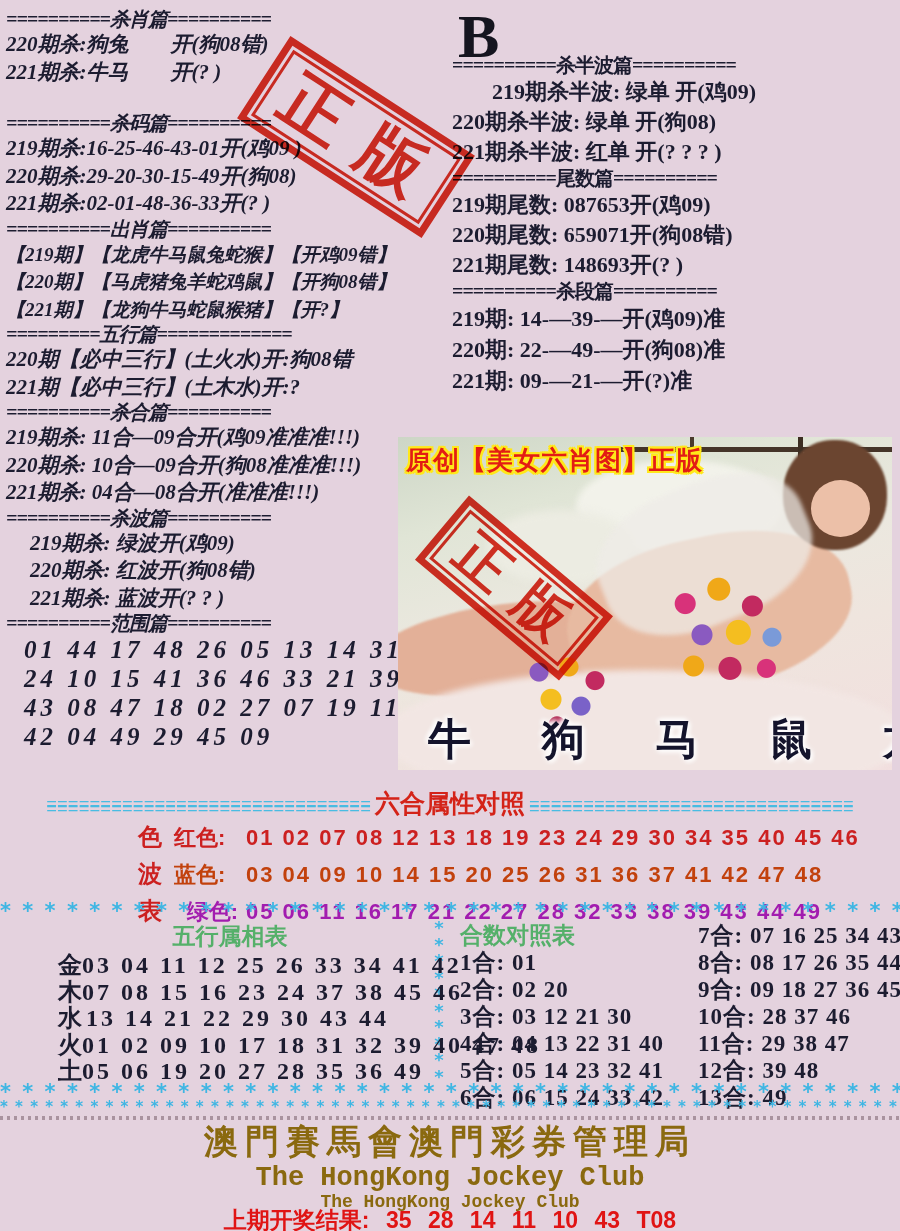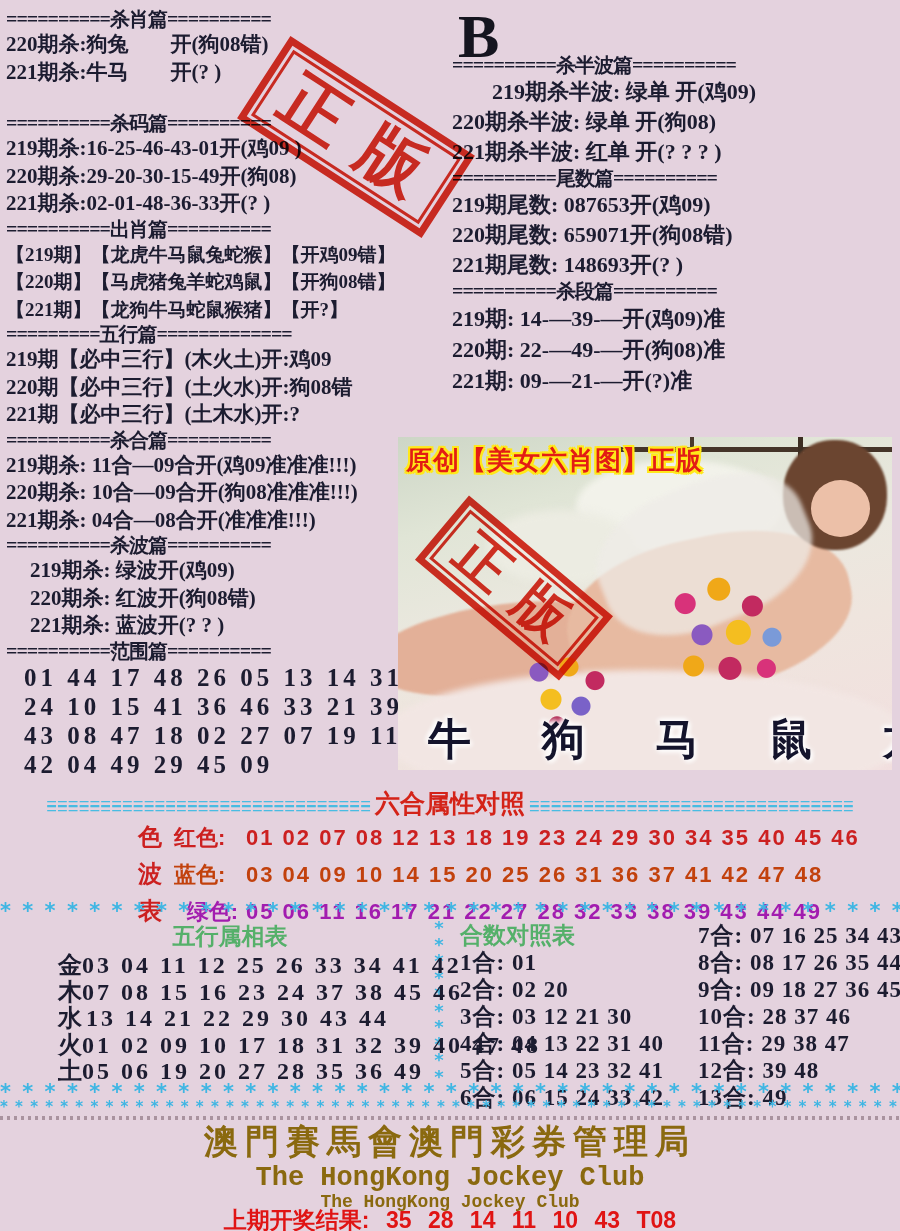--- a/index.html
+++ b/index.html
@@ -1,20 +1,20 @@
 <!DOCTYPE html>
 <html><head>
 <meta charset="utf-8">
 <style>
   * { margin:0; padding:0; box-sizing:border-box; }
   body { width:900px; height:1231px; background:#e4d2de; font-family:"Liberation Serif","DejaVu Serif",serif; color:#1c1c30; overflow:hidden; }
   .page { position:relative; width:900px; height:1231px; background:#e4d2de; }
 
   
-  .col-left  { position:absolute; left:6px;  top:8px;  width:414px; }
+  .col-left  { position:absolute; left:6px;  top:8px;  width:414px;font-style:italic; }
   .col-right { position:absolute; left:452px; top:54px; width:446px; }
   .sec { margin:0; }
   .sec-header { font-size:20px; font-weight:700; line-height:23px; letter-spacing:-1px; white-space:nowrap; }
   .sec-line { font-size:21px; font-weight:600; line-height:27.5px; white-space:nowrap; }
   .sec-line.dense { font-size:19px; }
   .sec-line.ind { padding-left:24px; }
   .gap-lg { height:26px; }
   .num-row { font-size:25px; font-weight:600; line-height:29px; letter-spacing:4px; padding-left:18px; white-space:nowrap; }
   .letter-b { position:absolute; left:458px; top:6px; font-size:62px; font-weight:700; color:#15151f; line-height:60px; }
 
@@ -120,21 +120,20 @@
       <div class="sec-line">221期杀:02-01-48-36-33开(? )</div>
     </div>
     <div class="sec">
       <div class="sec-header">==========出肖篇==========</div>
       <div class="sec-line dense">【219期】【龙虎牛马鼠兔蛇猴】【开鸡09错】</div>
       <div class="sec-line dense">【220期】【马虎猪兔羊蛇鸡鼠】【开狗08错】</div>
       <div class="sec-line dense">【221期】【龙狗牛马蛇鼠猴猪】【开?】</div>
     </div>
     <div class="sec">
       <div class="sec-header">=========五行篇=============</div>
-      <div class="sec-line">219期【必中三行】(木火土)开:鸡09</div>
       <div class="sec-line">220期【必中三行】(土火水)开:狗08错</div>
       <div class="sec-line">221期【必中三行】(土木水)开:?</div>
     </div>
     <div class="sec">
       <div class="sec-header">==========杀合篇==========</div>
       <div class="sec-line">219期杀: 11合—09合开(鸡09准准准!!!)</div>
       <div class="sec-line">220期杀: 10合—09合开(狗08准准准!!!)</div>
       <div class="sec-line">221期杀: 04合—08合开(准准准!!!)</div>
     </div>
     <div class="sec">

